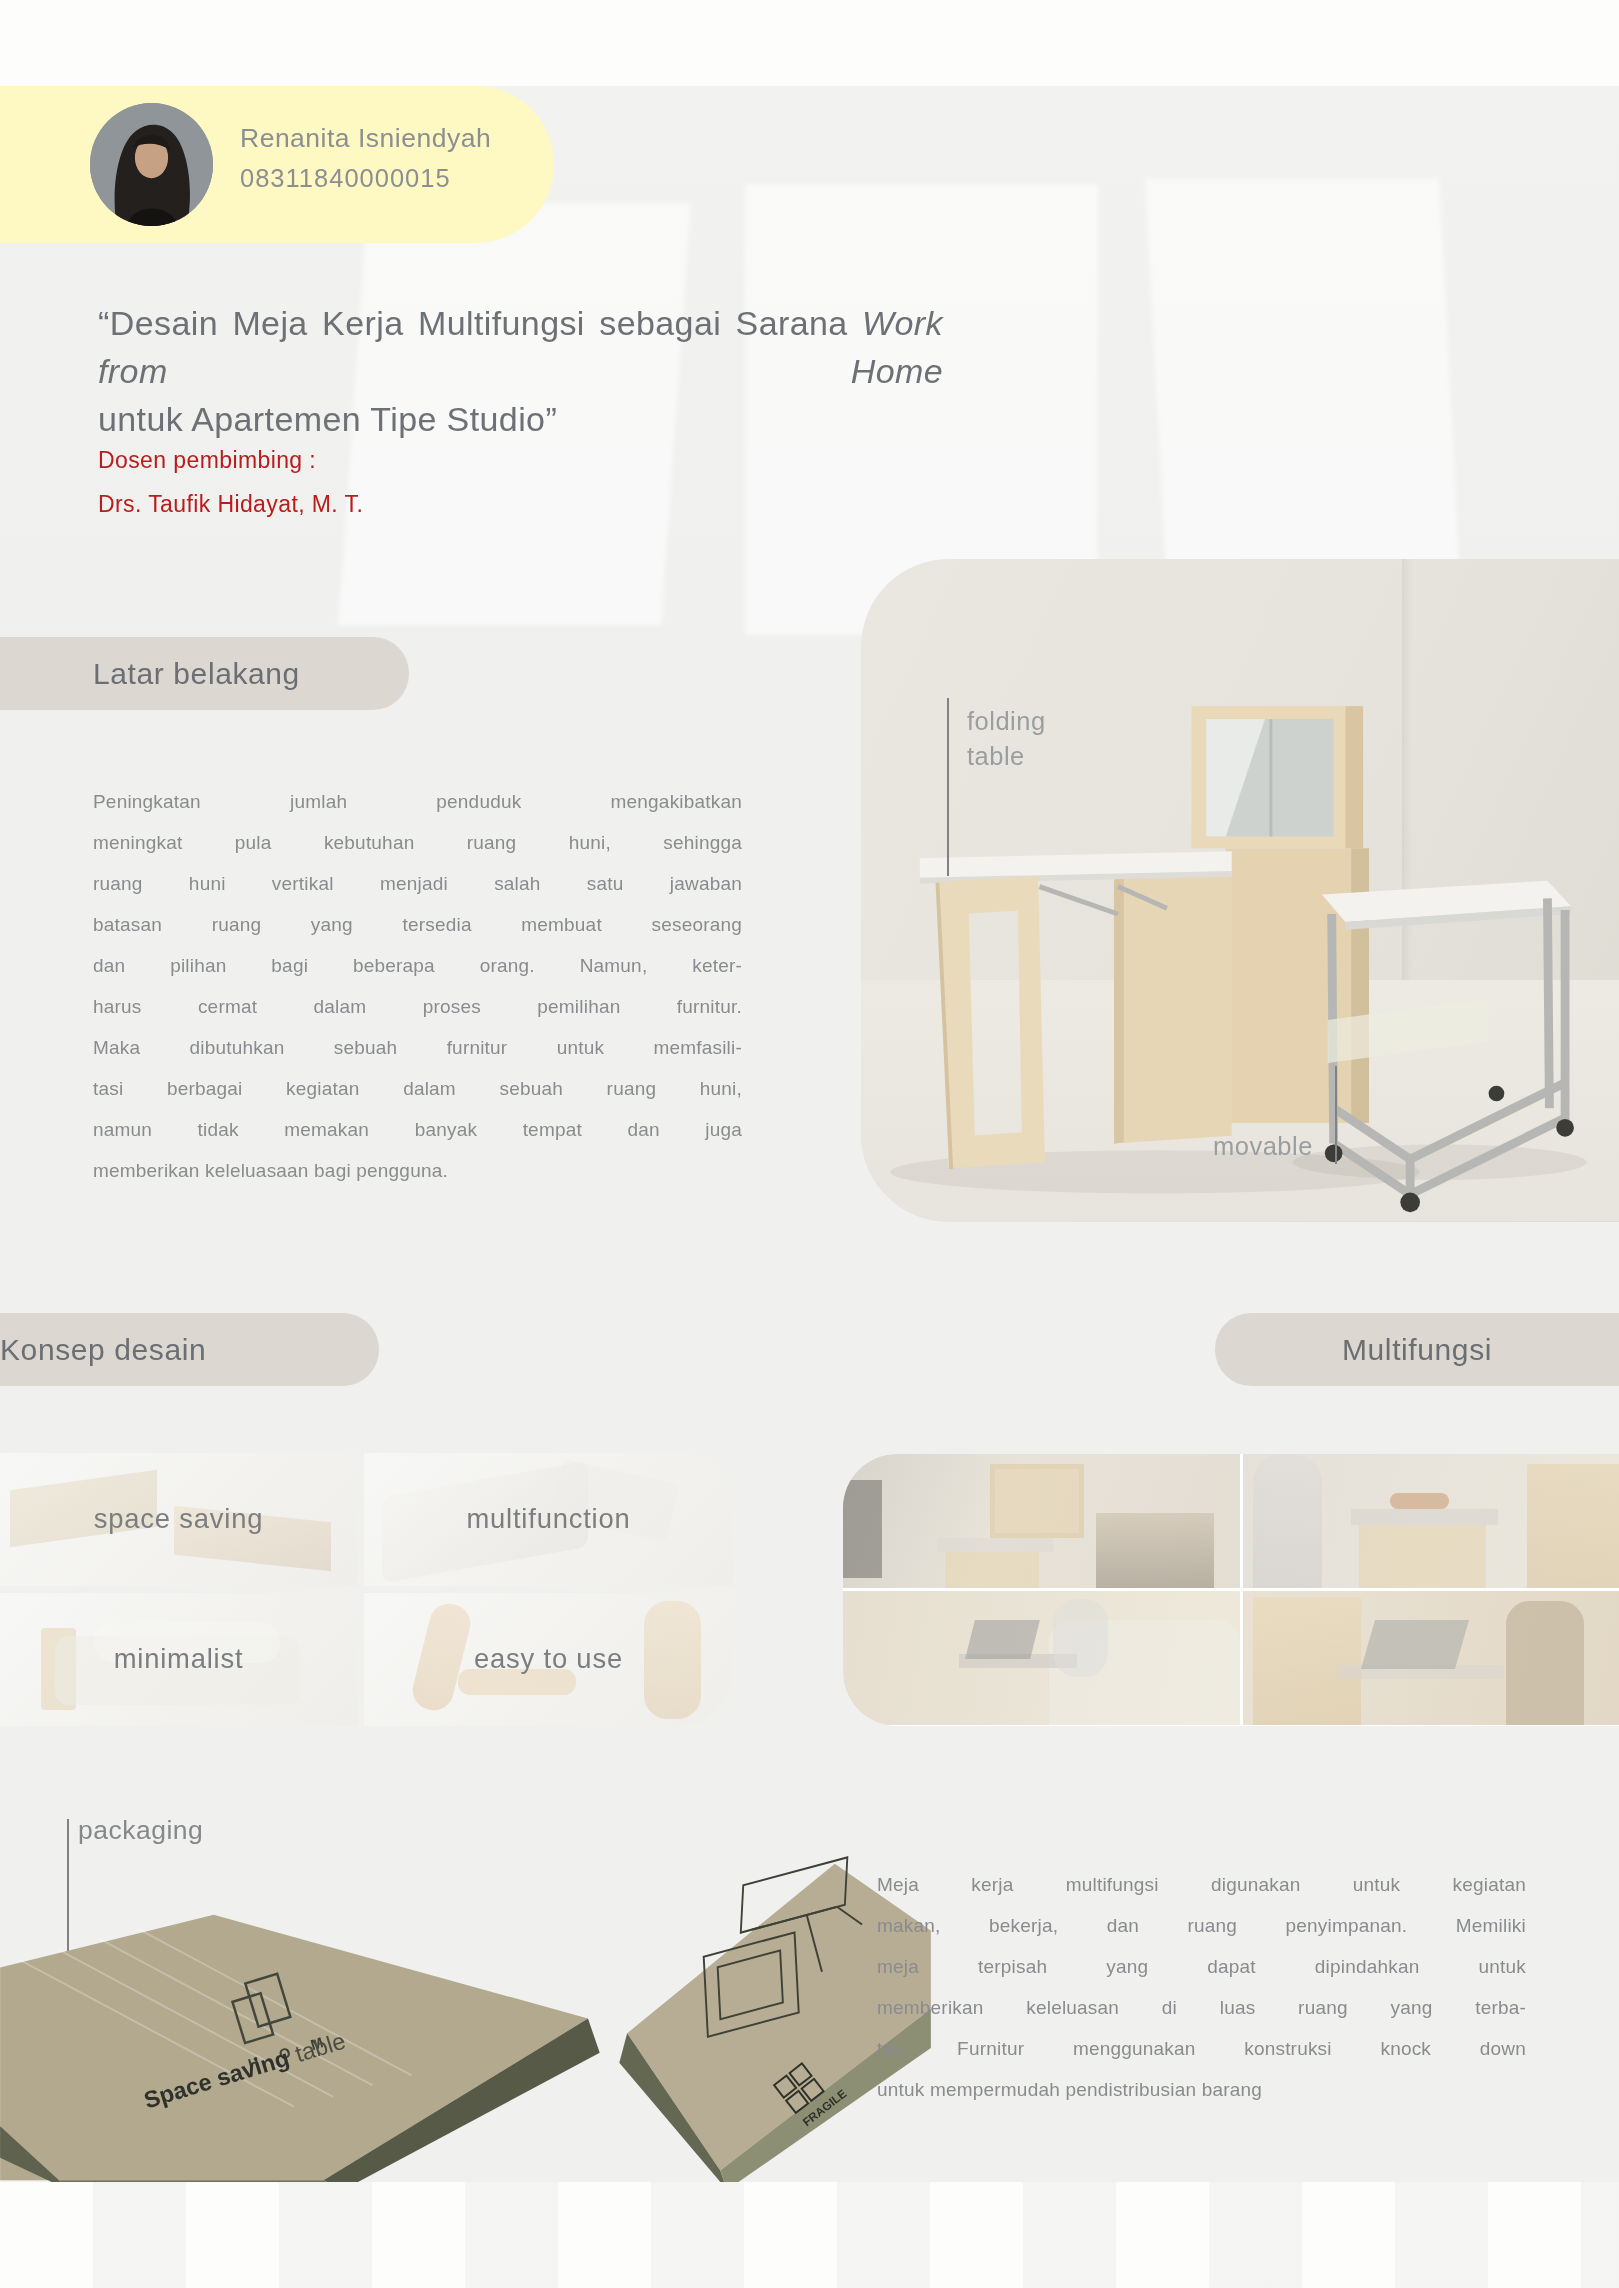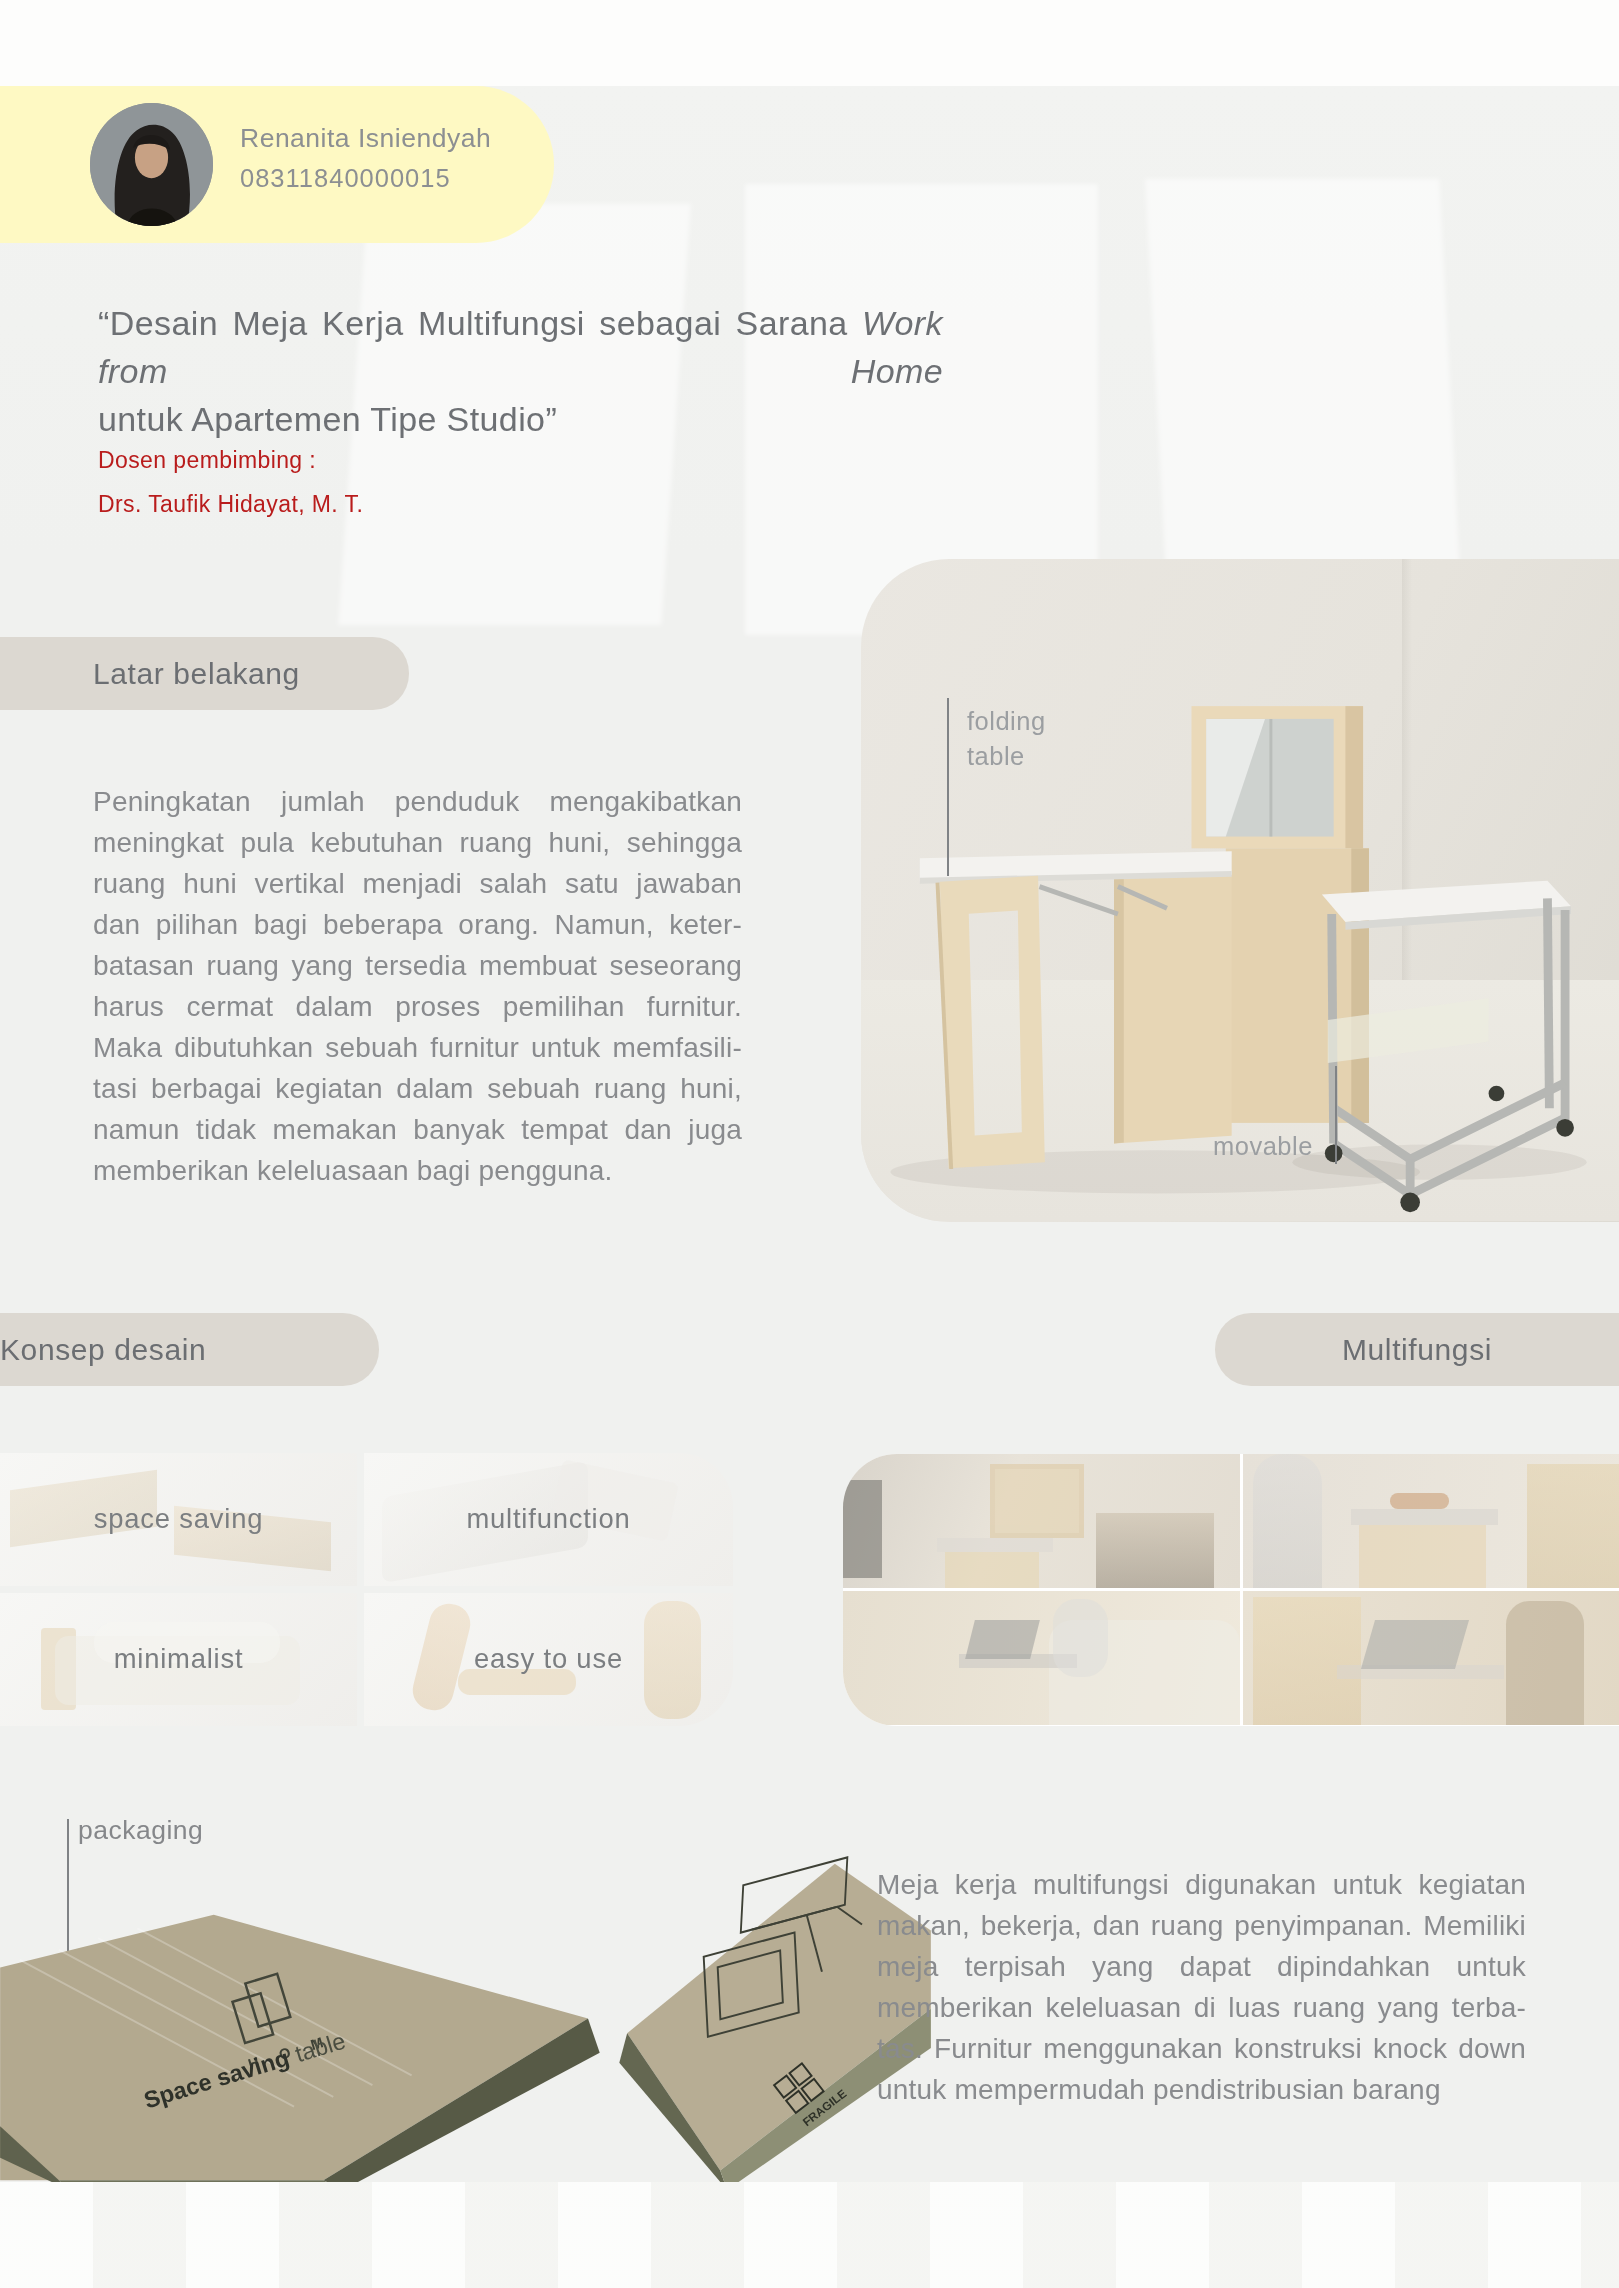--- a/index.html
+++ b/index.html
@@ -33,21 +33,21 @@
   .advisor{position:absolute;left:98px;top:438px;font-size:23px;line-height:44px;color:#b91c1c;letter-spacing:0.4px;}
   
   .pill{position:absolute;height:73px;background:#dcd8d1;color:#6b6e72;font-size:30px;letter-spacing:0.6px;}
   .pill span{line-height:73px;}
   .pill-latar{left:0;top:637px;width:409px;border-radius:0 36px 36px 0;}
   .pill-latar span{padding-left:93px;display:inline-block;}
   .pill-konsep{left:0;top:1313px;width:379px;border-radius:0 36px 36px 0;}
   .pill-konsep span{display:inline-block;}
   .pill-oper{left:1215px;top:1313px;width:404px;border-radius:36px 0 0 36px;text-align:center;}
   
-  .para{position:absolute;color:#898b8e;font-size:28px;line-height:41px;letter-spacing:0.2px;}
+  .para{position:absolute;color:#898b8e;font-size:19px;line-height:41px;letter-spacing:0.2px;}
   .para1{left:93px;top:781px;width:649px;}
   .para2{left:877px;top:1864px;width:649px;}
   .jline{text-align:justify;text-align-last:justify;}
   .jline.last{text-align-last:left;}
   
   .product-panel{position:absolute;left:861px;top:559px;width:759px;height:663px;
     border-radius:88px 0 0 88px;overflow:hidden;
     background:linear-gradient(115deg,#eae7e1 0%,#e6e3dc 55%,#dedbd3 100%);}
   .product-panel .wallshade{position:absolute;left:541px;top:0;width:9.8px;height:441px;
     background:linear-gradient(90deg,rgba(120,115,105,.10),rgba(120,115,105,0));}
@@ -147,22 +147,22 @@
   <div class="advisor">
     <div>Dosen pembimbing :</div>
     <div>Drs. Taufik Hidayat, M. T.</div>
   </div>
 
   <div class="pill pill-latar"><span>Latar belakang</span></div>
   <div class="para para1">
       <div class="jline">Peningkatan jumlah penduduk mengakibatkan</div>
       <div class="jline">meningkat pula kebutuhan ruang huni, sehingga</div>
       <div class="jline">ruang huni vertikal menjadi salah satu jawaban</div>
+      <div class="jline">batasan ruang yang tersedia membuat seseorang</div>
       <div class="jline">dan pilihan bagi beberapa orang. Namun, keter-</div>
-      <div class="jline">batasan ruang yang tersedia membuat seseorang</div>
       <div class="jline">harus cermat dalam proses pemilihan furnitur.</div>
       <div class="jline">Maka dibutuhkan sebuah furnitur untuk memfasili-</div>
       <div class="jline">tasi berbagai kegiatan dalam sebuah ruang huni,</div>
       <div class="jline">namun tidak memakan banyak tempat dan juga</div>
       <div class="jline last">memberikan keleluasaan bagi pengguna.</div>
     </div>
 
   <div class="product-panel">
     <div class="wallshade"></div>
     <div class="floor"></div>

